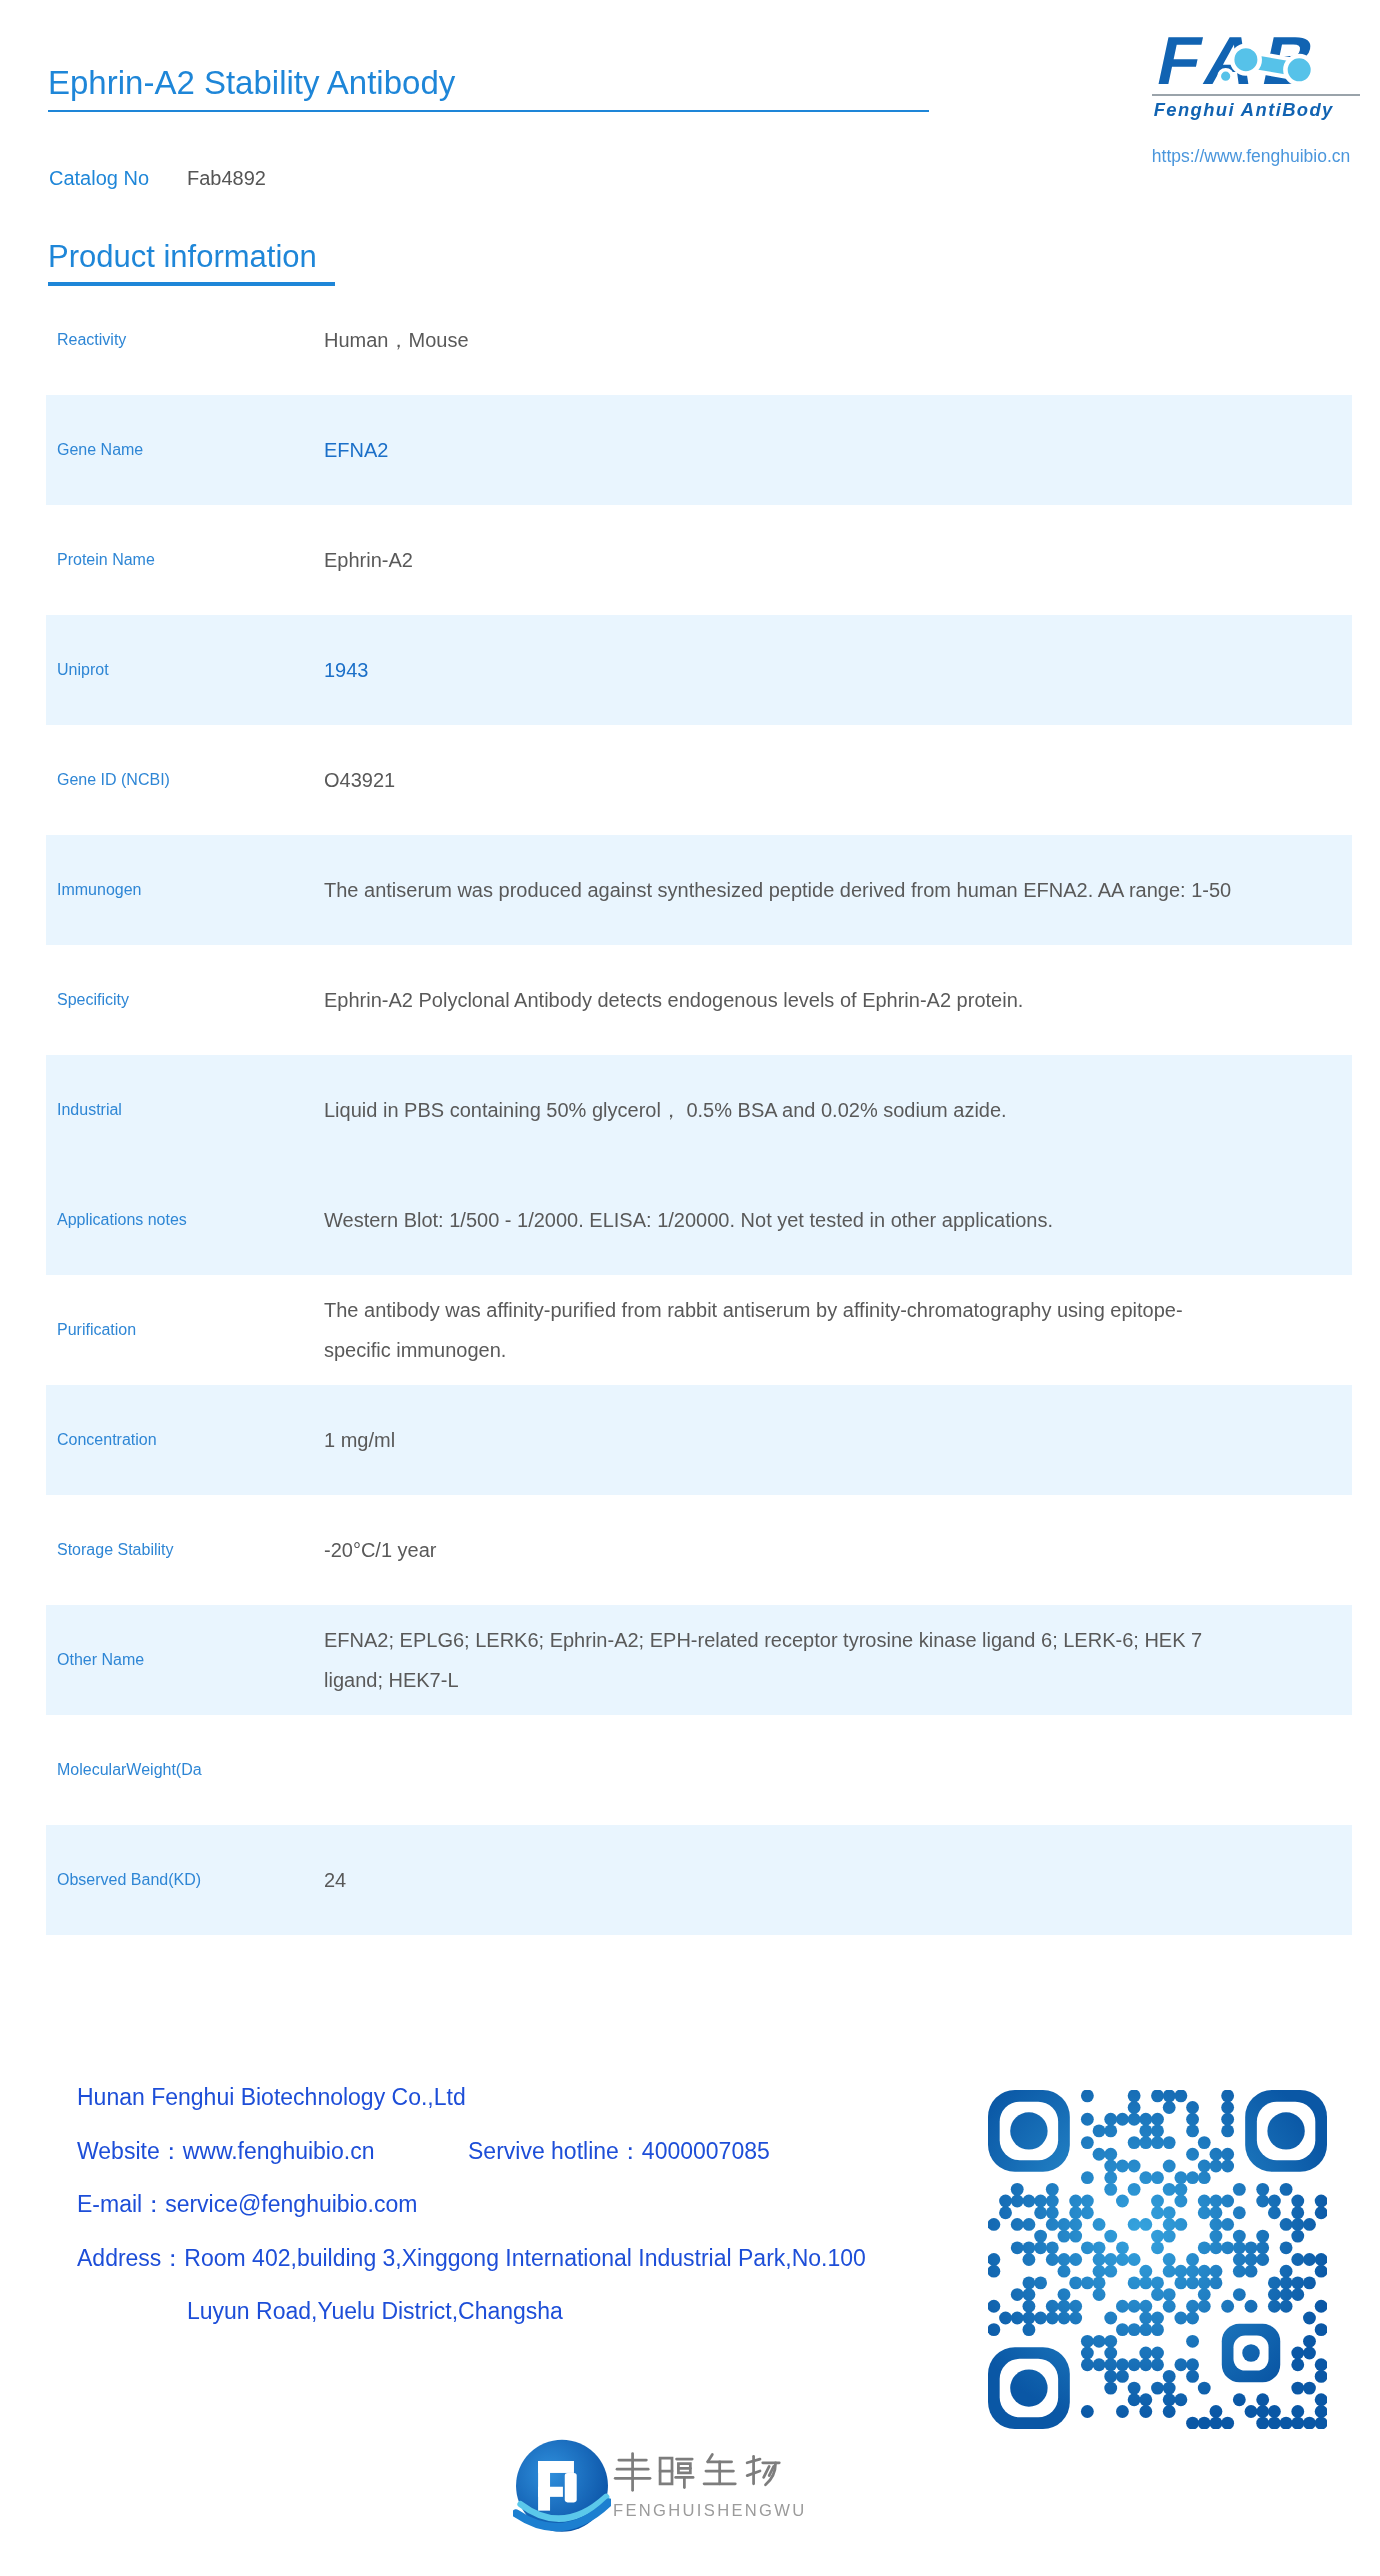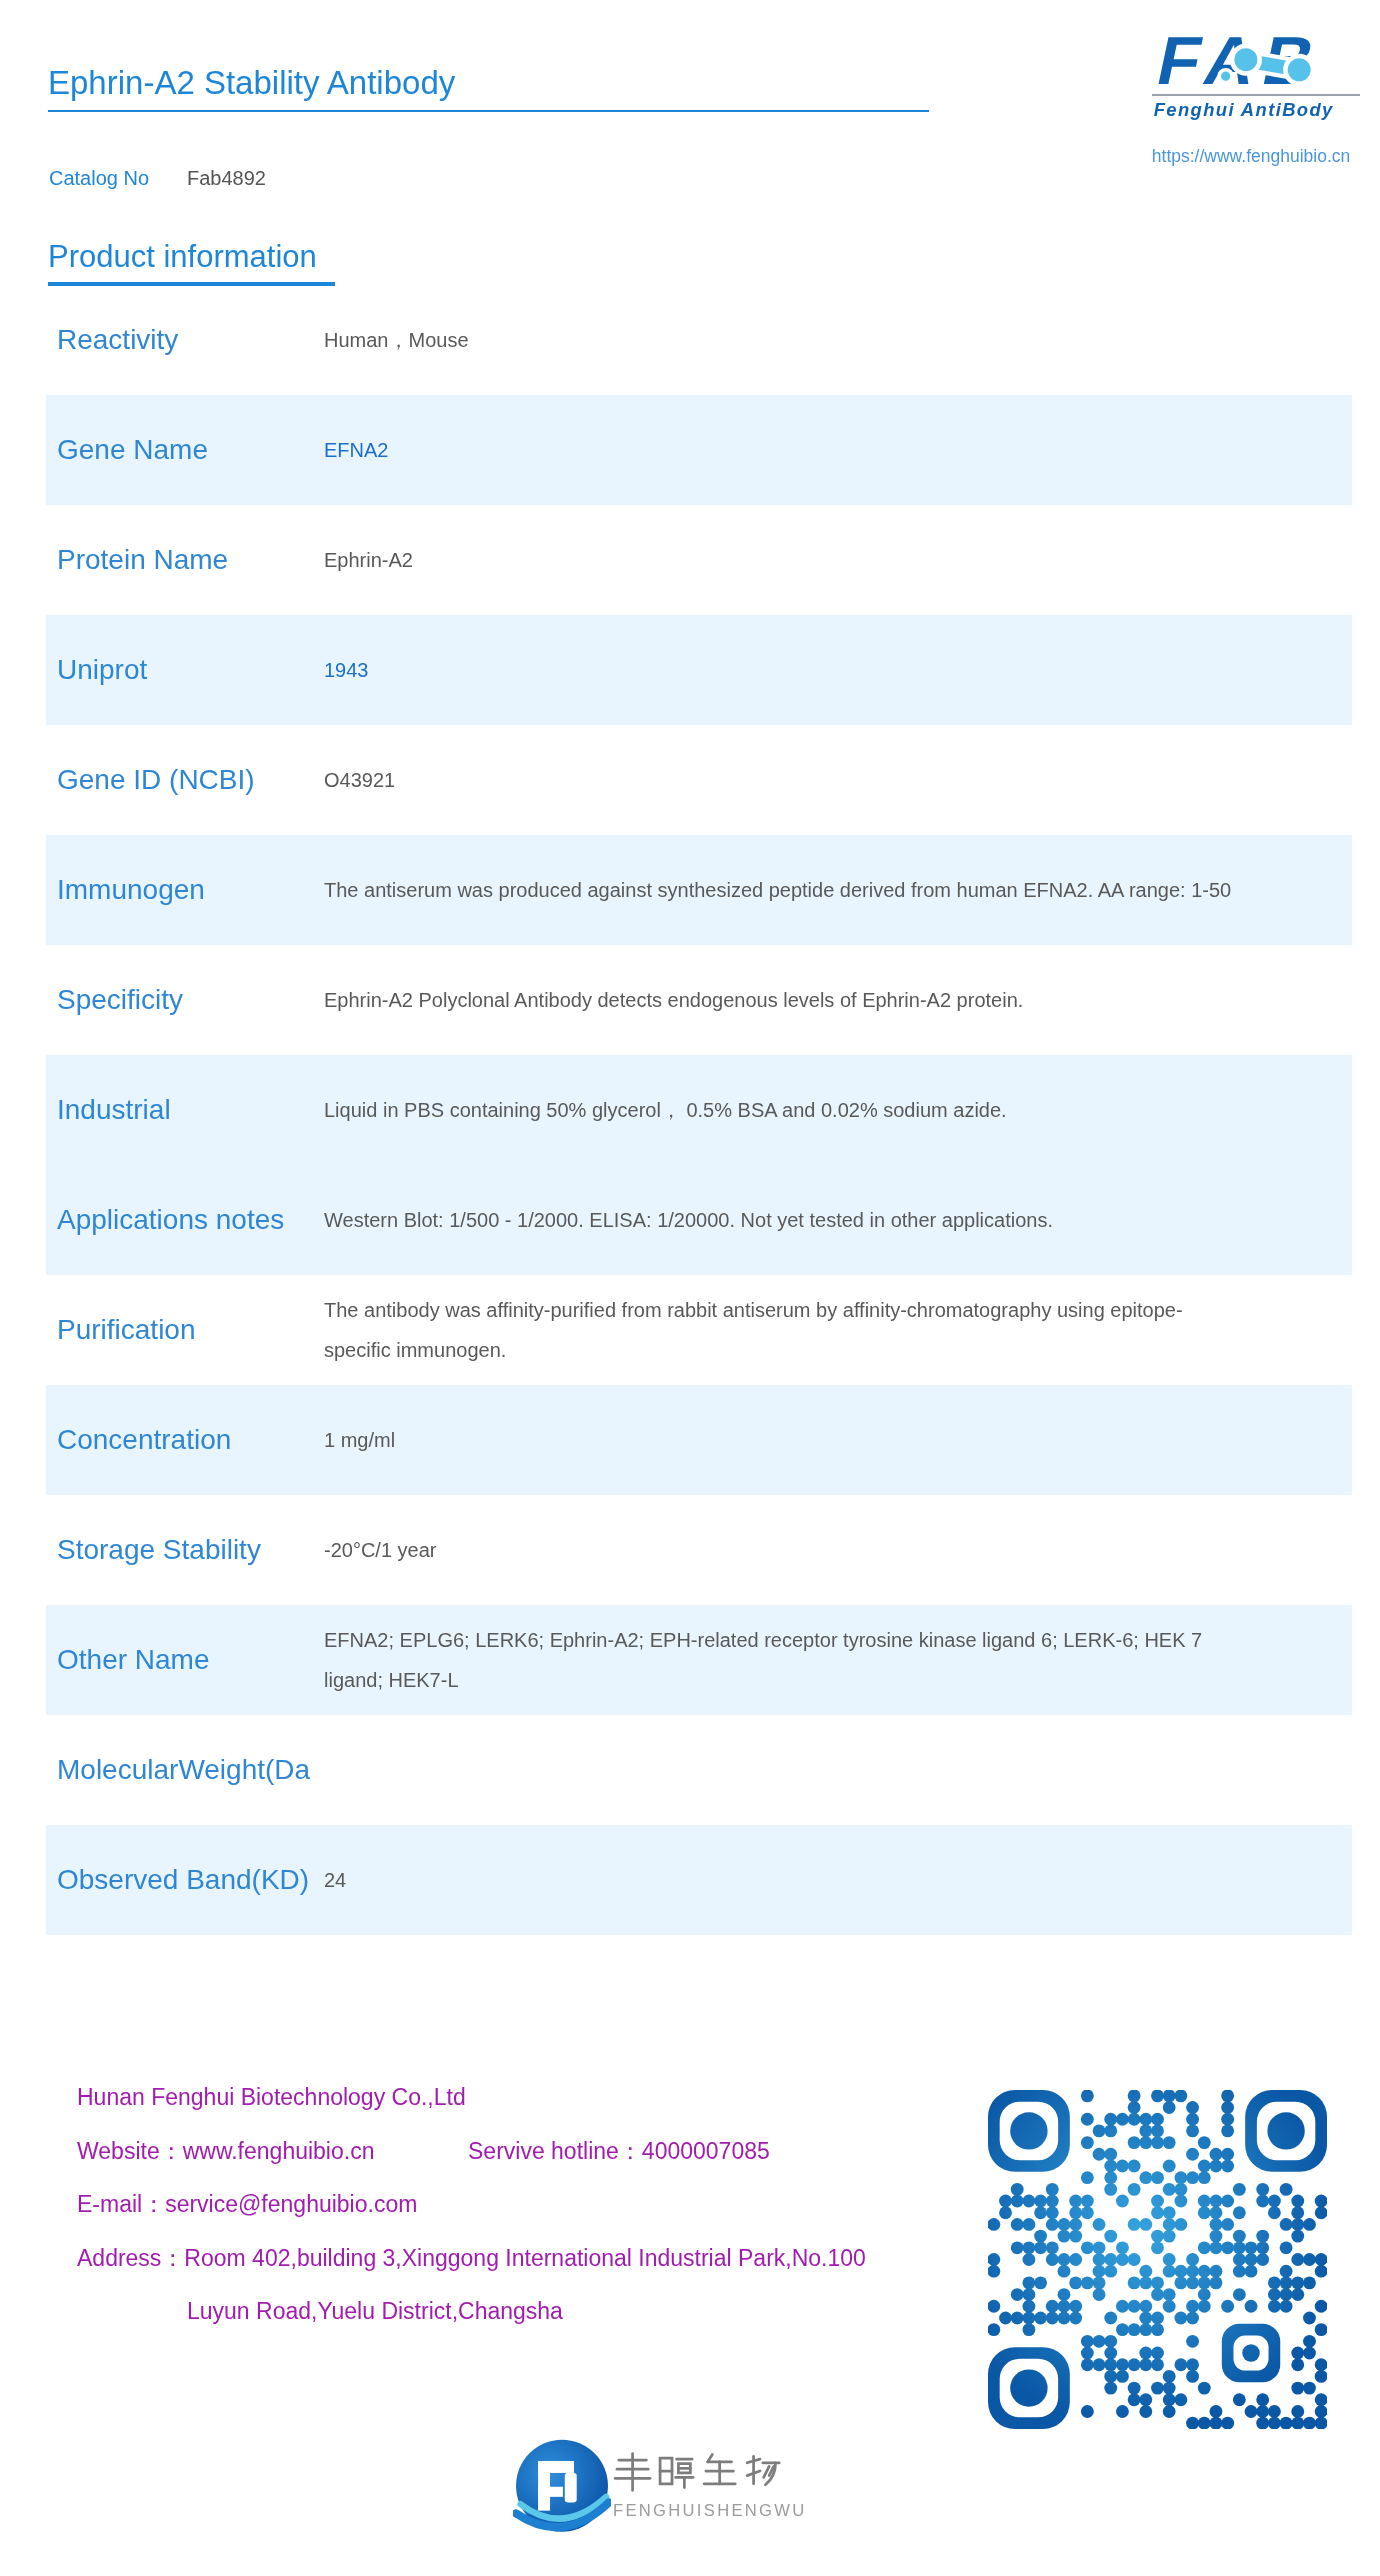--- a/index.html
+++ b/index.html
@@ -19,26 +19,26 @@
   .catalog .c-lbl{display:inline-block;width:138px;color:#1E86D8;}
   .catalog .c-val{color:#555;}
 
   .section-title{position:absolute;left:48px;top:239px;font-size:31px;color:#1E86D8;}
   .section-rule{position:absolute;left:48px;top:282px;width:287px;height:3.7px;background:#1E86D8;}
 
   
   .info-table{position:absolute;left:46px;top:285px;width:1306px;}
   .row{display:flex;align-items:center;height:110px;}
   .row.alt{background:#E9F5FE;}
-  .lbl{width:267px;padding-left:11px;flex:none;font-size:28px;color:#2E86D5;}
+  .lbl{width:267px;padding-left:11px;flex:none;font-size:16px;color:#2E86D5;}
   .val{width:911px;flex:none;font-size:20px;color:#595959;line-height:40px;}
   .val.link{color:#1B6FC8;}
 
   
-  .footer{position:absolute;left:77px;top:2079px;font-size:23px;color:#a21caf;}
+  .footer{position:absolute;left:77px;top:2079px;font-size:23px;color:#1d4ed8;}
   .f-line{height:37px;line-height:37px;margin-bottom:16.6px;white-space:nowrap;}
   .f-web{display:inline-block;width:391px;}
   .f-line.last{margin-top:11px;margin-left:110px;}
 
   .qr{position:absolute;left:988px;top:2090px;width:339px;height:339px;}
 
   
   .brand-circle{position:absolute;left:513px;top:2438px;}
   .brand-cn{position:absolute;left:613px;top:2449px;}
   .brand-en{position:absolute;left:613px;top:2501px;font-size:16.6px;letter-spacing:2.3px;

